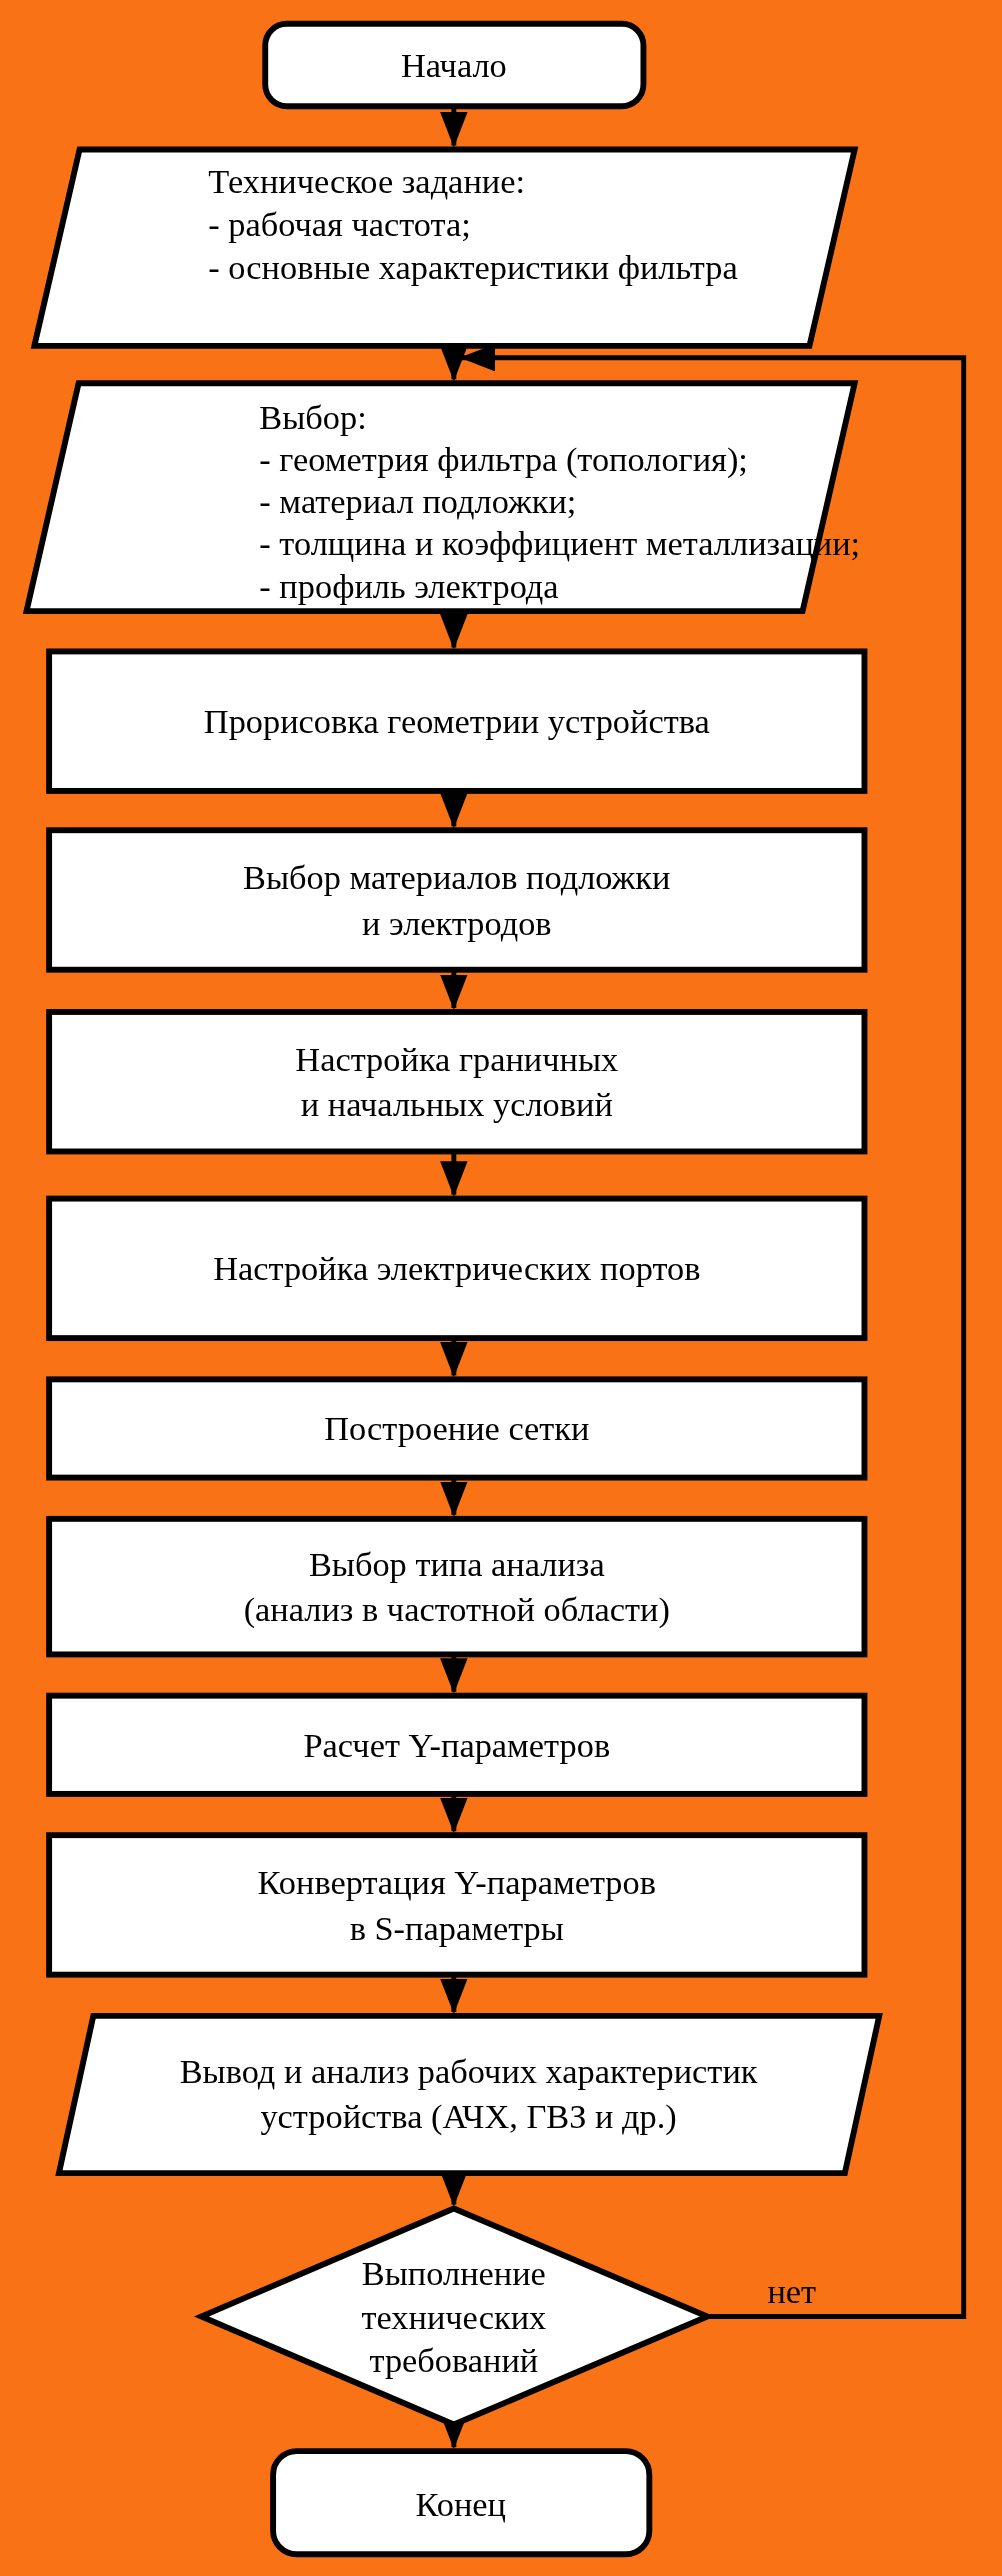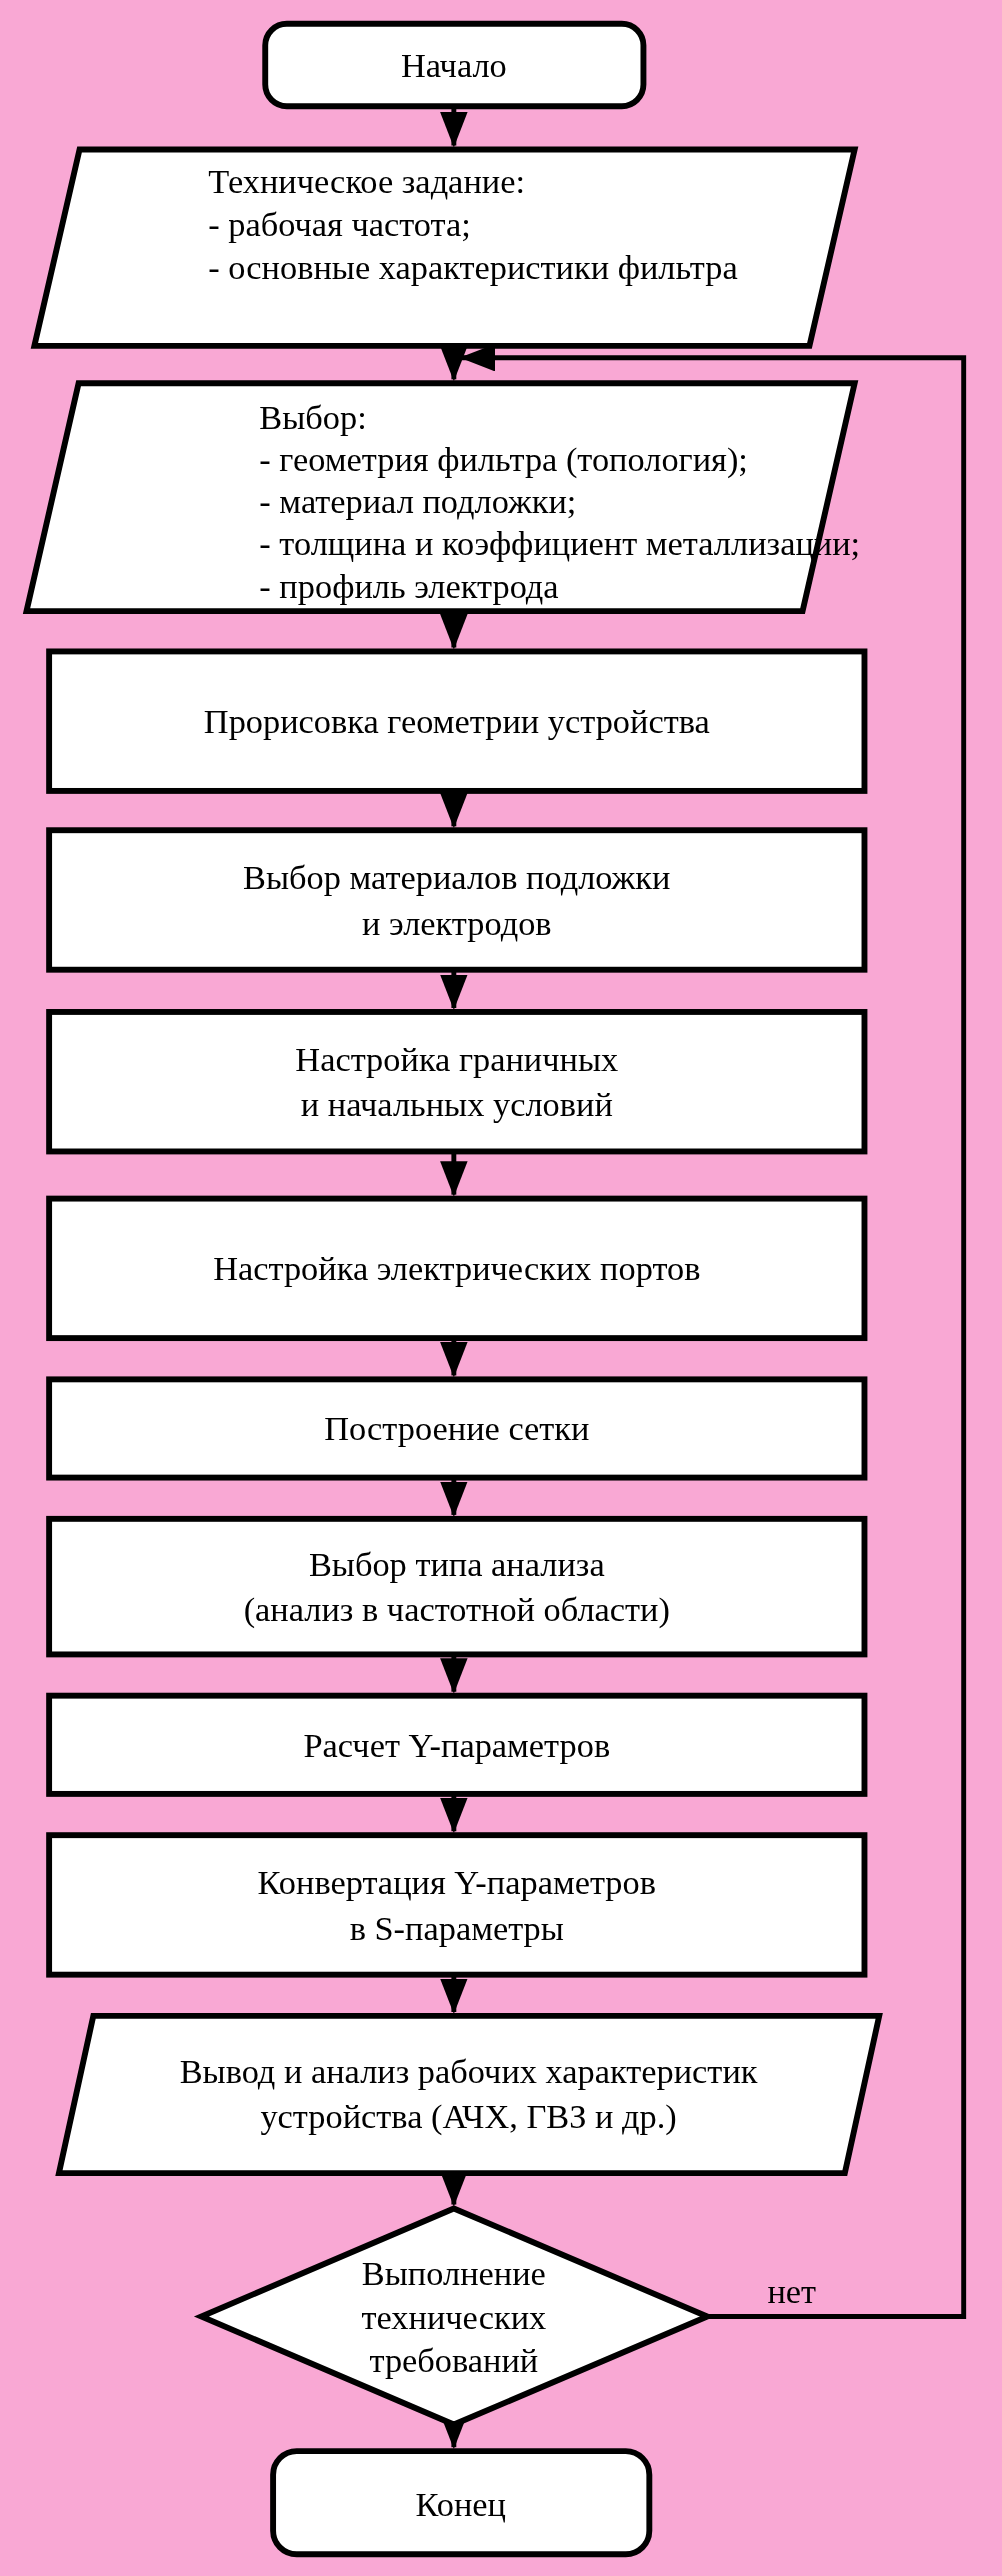--- a/index.html
+++ b/index.html
@@ -4,21 +4,21 @@
 <style>
   html, body {
     margin: 0;
     padding: 0;
     background: #ffffff;
   }
   .page {
     position: relative;
     width: 1002px;
     height: 2576px;
-    background: #f9a8d4;
+    background: #f97316;
     overflow: hidden;
   }
   svg.flow {
     display: block;
     width: 1002px;
     height: 2576px;
   }
   .shape {
     fill: #ffffff;
     stroke: #000000;

